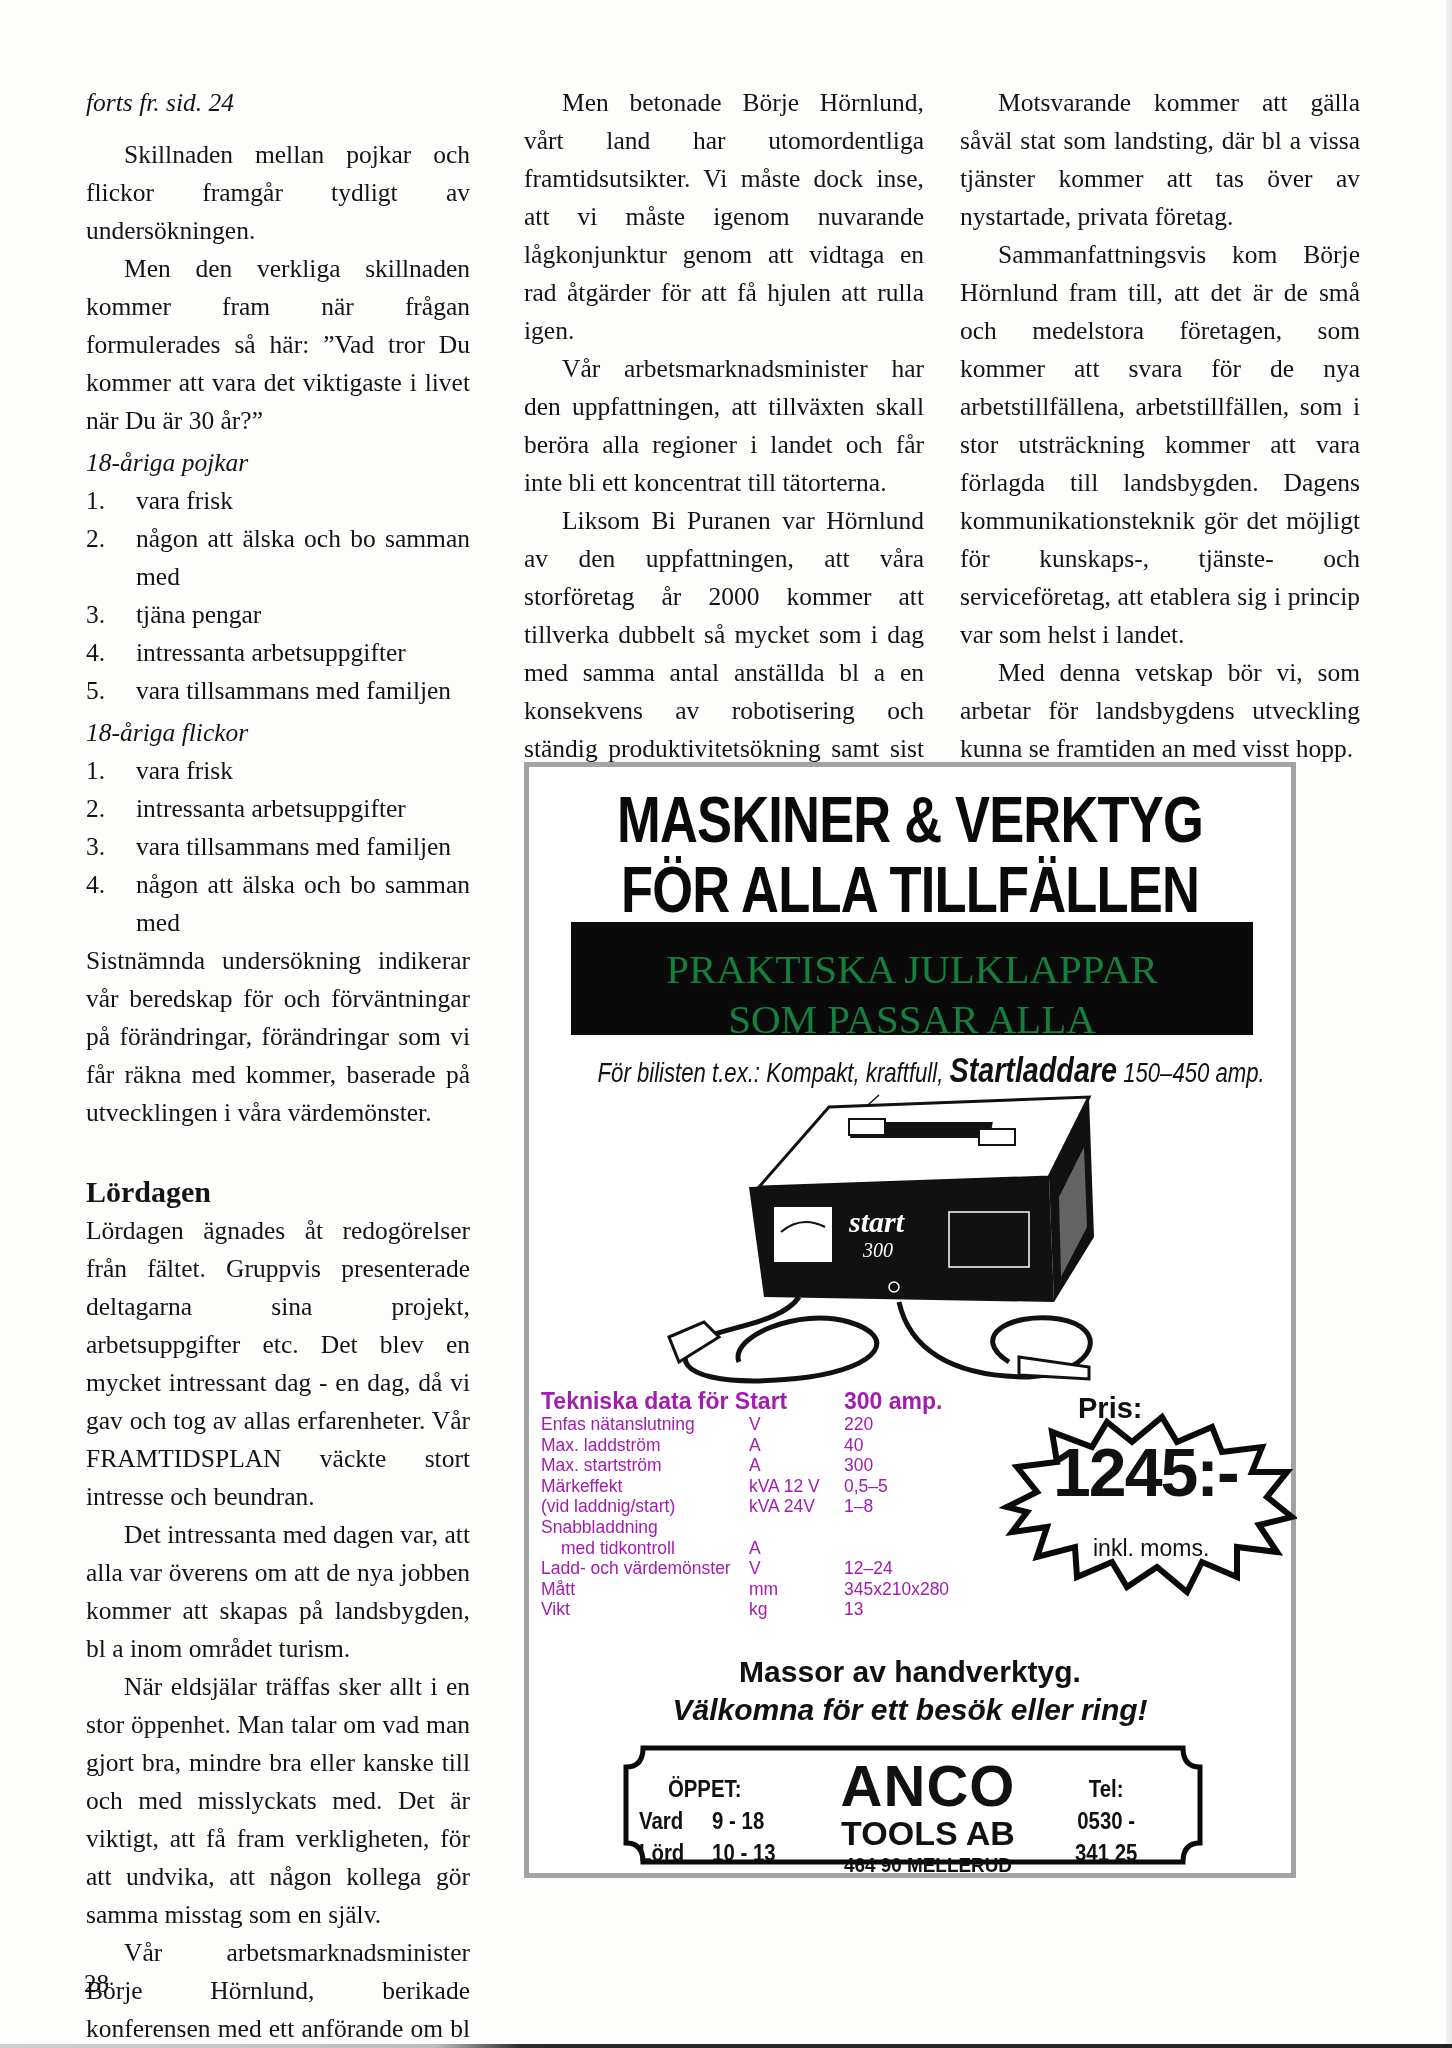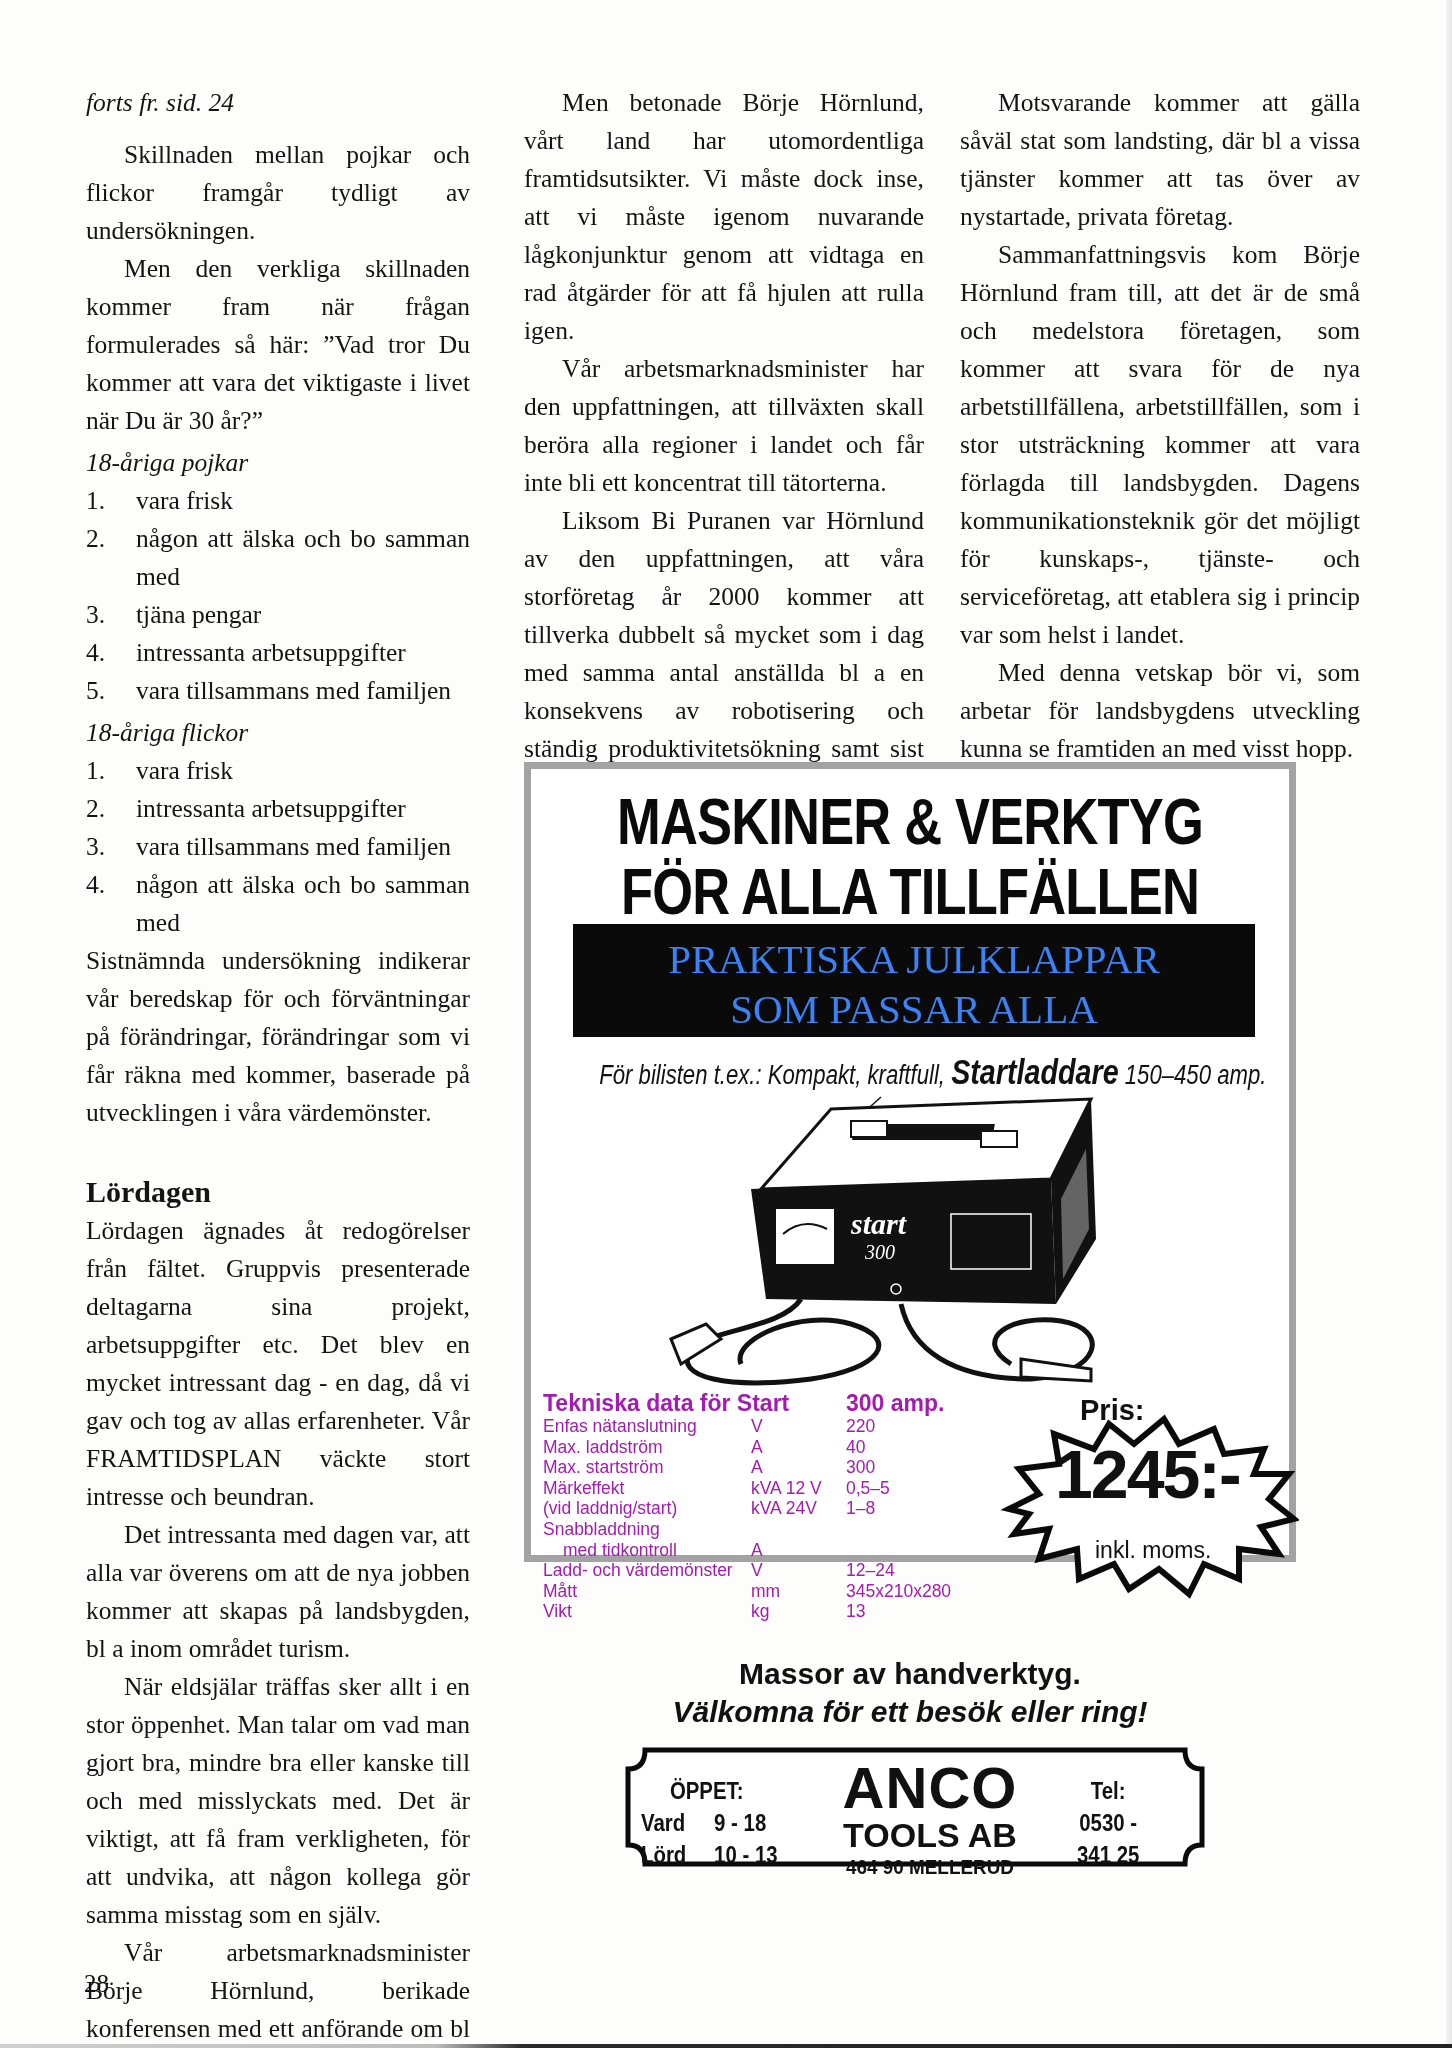--- a/index.html
+++ b/index.html
@@ -33,34 +33,34 @@
     position: absolute; left: 0; right: 0; bottom: 0; height: 4px;
     background: linear-gradient(90deg, #cfcfcf 0%, #bdbdbd 30%, #2a2a2a 36%, #222 100%);
   }
   .scan-edge-right {
     position: absolute; right: 0; top: 0; bottom: 0; width: 6px;
     background: linear-gradient(90deg, #f3f3f3, #e6e6e6);
   }
 
   
   .ad {
-    position: absolute; left: 524px; top: 762px; width: 772px; height: 800px;
-    border: 7px solid #a3a3a3; box-sizing: border-box; background: #fff;
+    position: absolute; left: 524px; top: 762px; width: 772px; height: 1116px;
+    border: 5px solid #a3a3a3; box-sizing: border-box; background: #fff;
     font-family: "Liberation Sans", "DejaVu Sans", sans-serif;
   }
   .ad-headline {
     position: absolute; left: 0; right: 0; top: 18px; text-align: center;
     font-weight: bold; font-size: 64px; line-height: 70px; letter-spacing: -1px;
     transform: scaleX(0.82); transform-origin: center top; color: #0a0a0a;
   }
   .ad-banner {
     position: absolute; left: 42px; top: 155px; width: 682px; height: 113px;
-    background: #0a0a0a; color: #3b82f6; text-align: center;
+    background: #0a0a0a; color: #15803d; text-align: center;
     font-family: "Liberation Serif", "DejaVu Serif", serif;
-    font-size: 41px; line-height: 50px; padding-top: 10px; box-sizing: border-box;
+    font-size: 41px; line-height: 50px; padding-top: 22px; box-sizing: border-box;
   }
   .ad-banner span { display: block; }
   .ad-intro {
     position: absolute; left: 0; right: 0; top: 286px; text-align: center;
     font-style: italic; font-size: 27px; line-height: 34px; white-space: nowrap;
     transform: scaleX(0.82); transform-origin: center top;
   }
   .ad-intro .strong { font-weight: bold; font-size: 35px; }
   .charger { position: absolute; left: 120px; top: 320px; width: 470px; height: 300px; }
   .specs {

